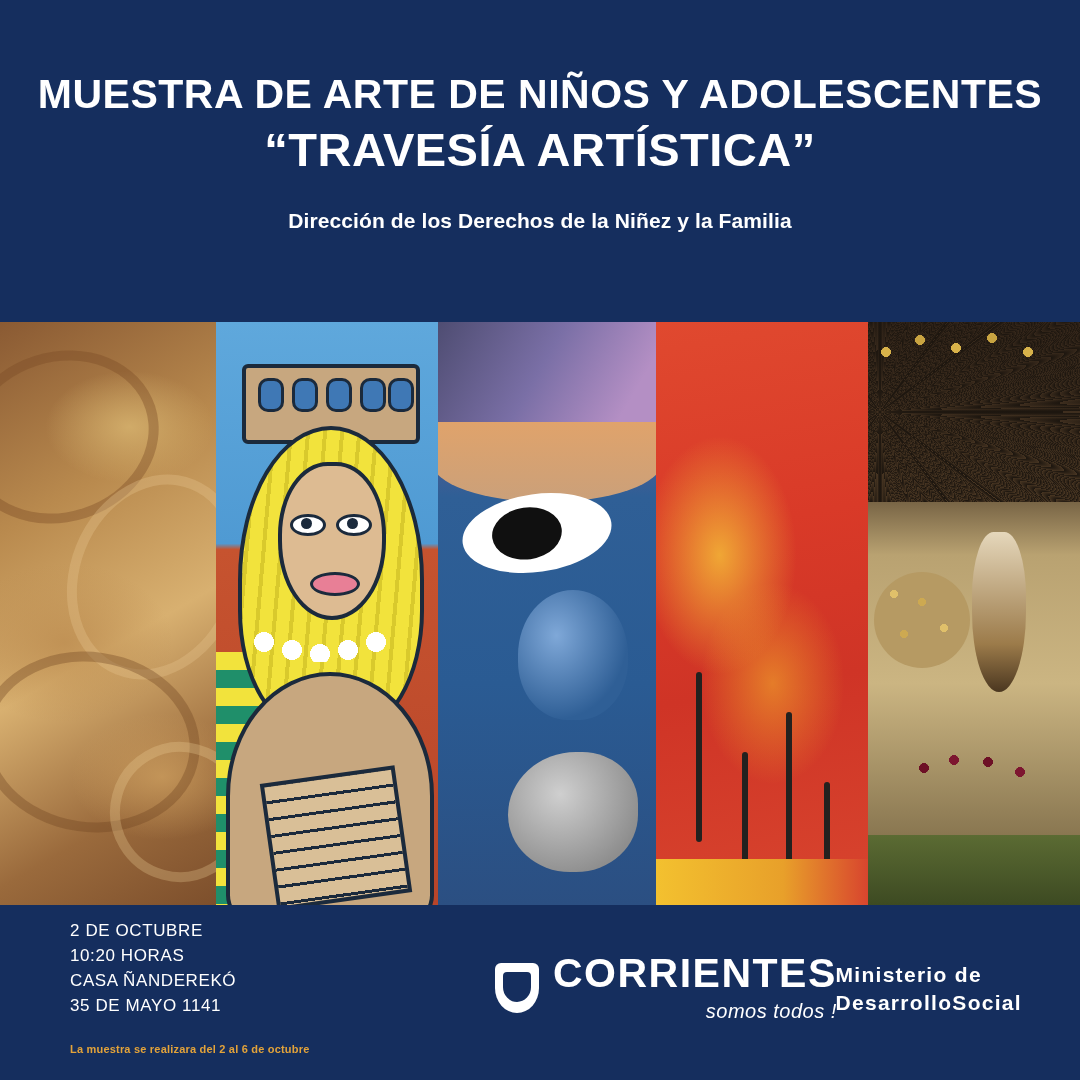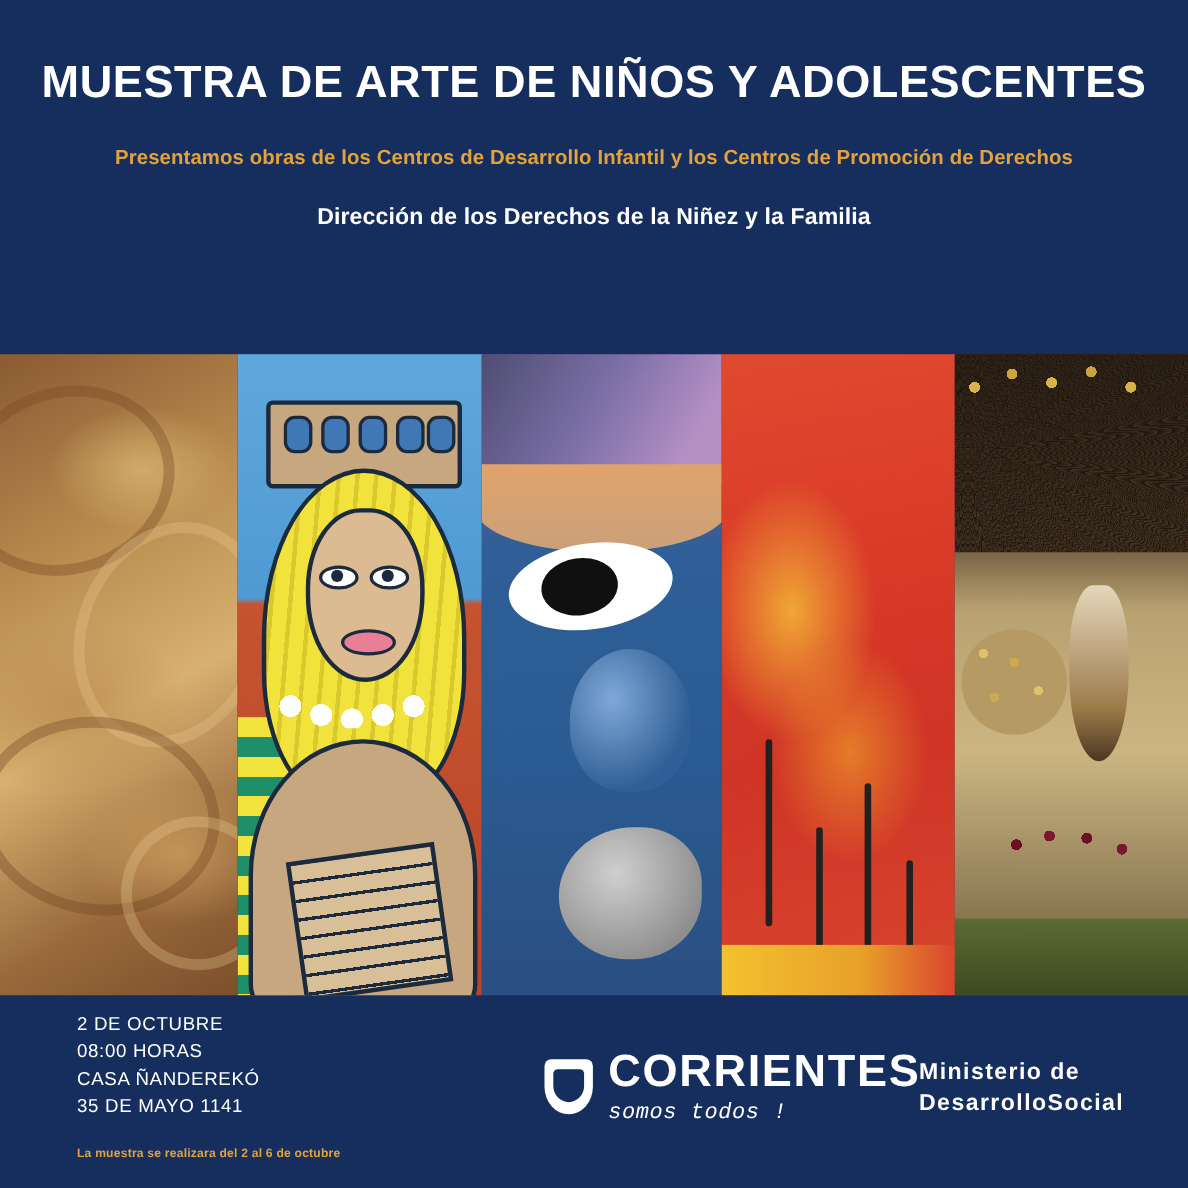--- a/index.html
+++ b/index.html
@@ -18,21 +18,21 @@
 
   
   .header {
     position: absolute;
     left: 0; top: 0;
     width: 1080px;
     height: 322px;
     background: #152e5e;
     text-align: center;
     box-sizing: border-box;
-    padding-top: 52px;
+    padding-top: 72px;
   }
   .title-1 {
     color: #ffffff;
     font-size: 41px;
     font-weight: bold;
     letter-spacing: 0.5px;
     line-height: 1.12;
     margin: 0;
     text-transform: uppercase;
   }
@@ -295,23 +295,24 @@
   .brand-text { position: relative; }
   .brand-main {
     color: #ffffff;
     font-size: 41px;
     font-weight: bold;
     letter-spacing: 1.5px;
     line-height: 1;
   }
   .brand-sub {
     color: #ffffff;
-    font-family: Liberation Mono, monospace;
+    font-family: Liberation Sans, sans-serif;
     font-style: italic;
     font-size: 20px;
+    text-align: right;
     margin-top: 6px;
     letter-spacing: 0.5px;
   }
   .ministry {
     position: absolute;
     right: 58px;
     top: 56px;
     color: #ffffff;
     font-size: 21px;
     font-weight: bold;
@@ -320,21 +321,21 @@
     text-align: left;
   }
 </style>
 </head>
 <body>
 
 <div class="poster">
 
   <div class="header">
     <h1 class="title-1">MUESTRA DE ARTE DE NIÑOS Y ADOLESCENTES</h1>
-    <p class="subtitle-1">Presentamos obras de los  Centros de Desarrollo Infantil y los Centros de Promoción de Derechos</p>
+    <h2 class="title-2">“TRAVESÍA ARTÍSTICA”</h2>
     <p class="subtitle-2">Dirección de los Derechos de la Niñez y la Familia</p>
   </div>
 
   <div class="strip">
 
     <div class="panel p1">
       <span class="swirl s1"></span>
       <span class="swirl s2"></span>
       <span class="swirl s3"></span>
       <span class="swirl s4"></span>
@@ -387,21 +388,21 @@
       <div class="cheekL"></div>
       <div class="nose5"></div>
       <div class="mouth5"></div>
       <div class="greens"></div>
     </div>
   </div>
 
   <div class="footer">
     <div class="details">
       <div>2 DE OCTUBRE</div>
-      <div>08:00 HORAS</div>
+      <div>10:20 HORAS</div>
       <div>CASA ÑANDEREKÓ</div>
       <div>35 DE MAYO 1141</div>
     </div>
 
     <div class="note">La muestra se realizara del  2 al 6 de octubre</div>
 
     <div class="brand">
       <div class="crest"></div>
       <div class="brand-text">
         <div class="brand-main">CORRIENTES</div>

